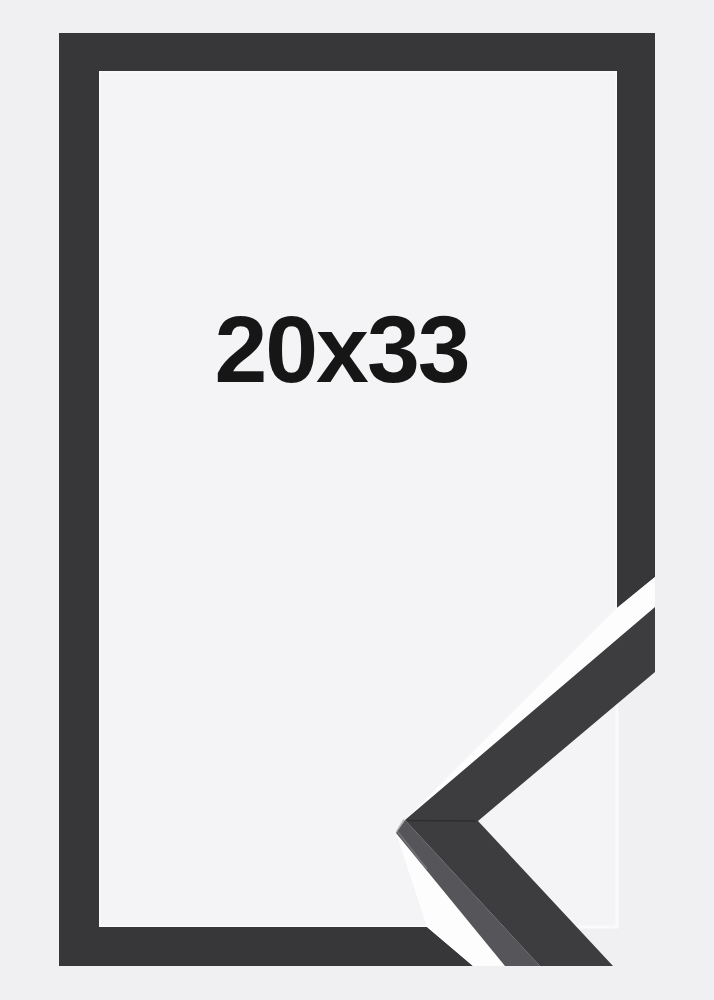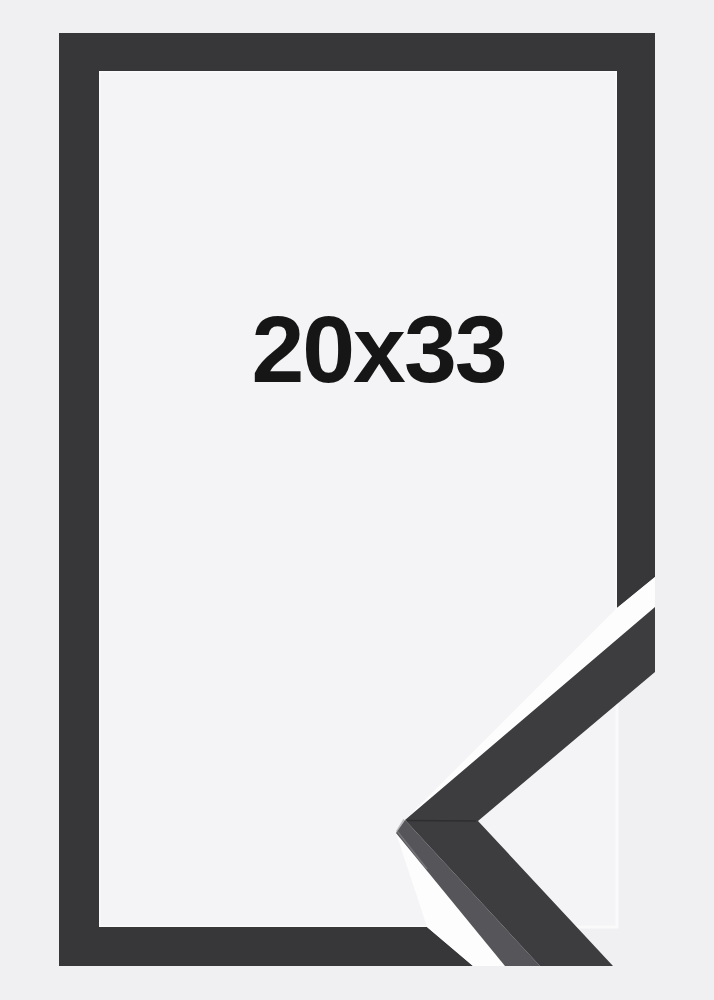--- a/index.html
+++ b/index.html
@@ -13,21 +13,20 @@
   .size-label{
     position:absolute;
     left:99px;top:302px;width:485px;
     text-align:center;
     font-size:95px;
     font-weight:700;
     letter-spacing:-2px;
     line-height:1;
     color:#161616;
     user-select:none;
-    margin-left:37px;
   }
 </style>
 </head>
 <body>
 
 <div class="stage">
 
   <svg width="714" height="1000" viewBox="0 0 714 1000">
 
     <rect x="0" y="0" width="714" height="1000" fill="#f0f0f2"></rect>

